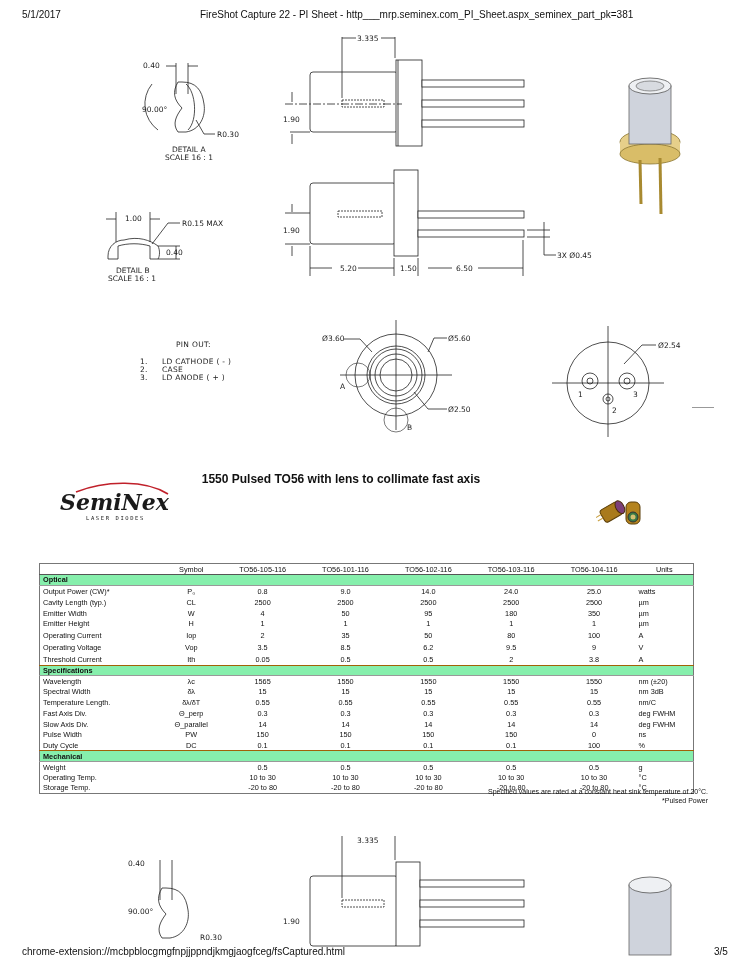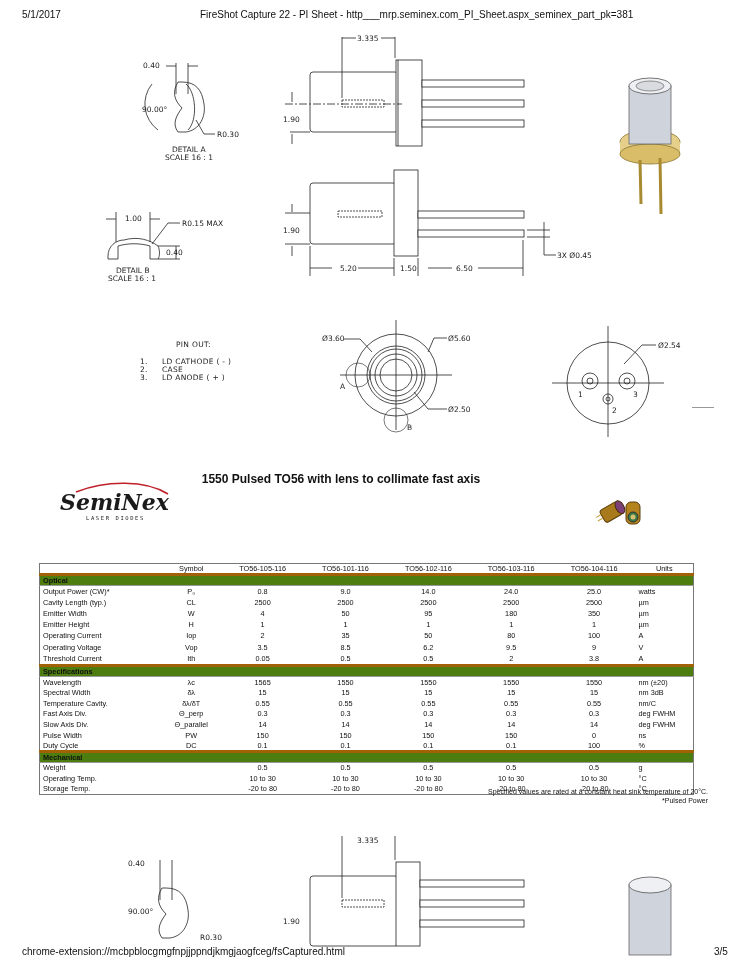--- a/index.html
+++ b/index.html
@@ -24,21 +24,21 @@
   .logo { position: absolute; left: 56px; top: 478px; width: 120px; height: 46px; }
   .thumb { position: absolute; left: 596px; top: 496px; }
 
   .spec-table { position: absolute; left: 39px; top: 563px; width: 655px; border: 1px solid #777; border-collapse: collapse; font-size: 7.3px; }
   .spec-table td, .spec-table th { padding: 0 3px; height: 10.7px; white-space: nowrap; font-weight: normal; }
   .spec-table thead th { height: 11px; border-bottom: 1px solid #555; text-align: center; }
   .spec-table td.label { text-align: left; width: 122px; }
   .spec-table td.sym { text-align: center; width: 60px; }
   .spec-table td.val { text-align: center; width: 83px; }
   .spec-table td.unit { text-align: left; width: 58px; }
-  .spec-table tr.section td { background: #4d7c0f; font-weight: bold; border-top: 3px solid #a16207; border-bottom: 1px solid #999; text-align: left; }
+  .spec-table tr.section td { background: #86efac; font-weight: bold; border-top: 1px solid #a16207; border-bottom: 1px solid #999; text-align: left; }
   .spec-table tr.tall td { height: 12px; }
 
   .note { position: absolute; right: 46px; top: 787px; text-align: right; font-size: 7px; line-height: 9px; }
   .stray-line { position: absolute; left: 692px; top: 407px; width: 22px; height: 1px; background: #999; }
 </style>
 </head>
 <body>
 
 <div class="hdr-date">5/1/2017</div>
 <div class="hdr-title">FireShot Capture 22 - PI Sheet - http___mrp.seminex.com_PI_Sheet.aspx_seminex_part_pk=381</div>
@@ -341,21 +341,21 @@
         <td class="label">Spectral Width</td>
         <td class="sym">δλ</td>
         <td class="val">15</td>
         <td class="val">15</td>
         <td class="val">15</td>
         <td class="val">15</td>
         <td class="val">15</td>
         <td class="unit">nm 3dB</td>
       </tr>
       <tr>
-        <td class="label">Temperature Cavity.</td>
+        <td class="label">Temperature Length.</td>
         <td class="sym">δλ/δT</td>
         <td class="val">0.55</td>
         <td class="val">0.55</td>
         <td class="val">0.55</td>
         <td class="val">0.55</td>
         <td class="val">0.55</td>
         <td class="unit">nm/C</td>
       </tr>
       <tr>
         <td class="label">Fast Axis Div.</td>

